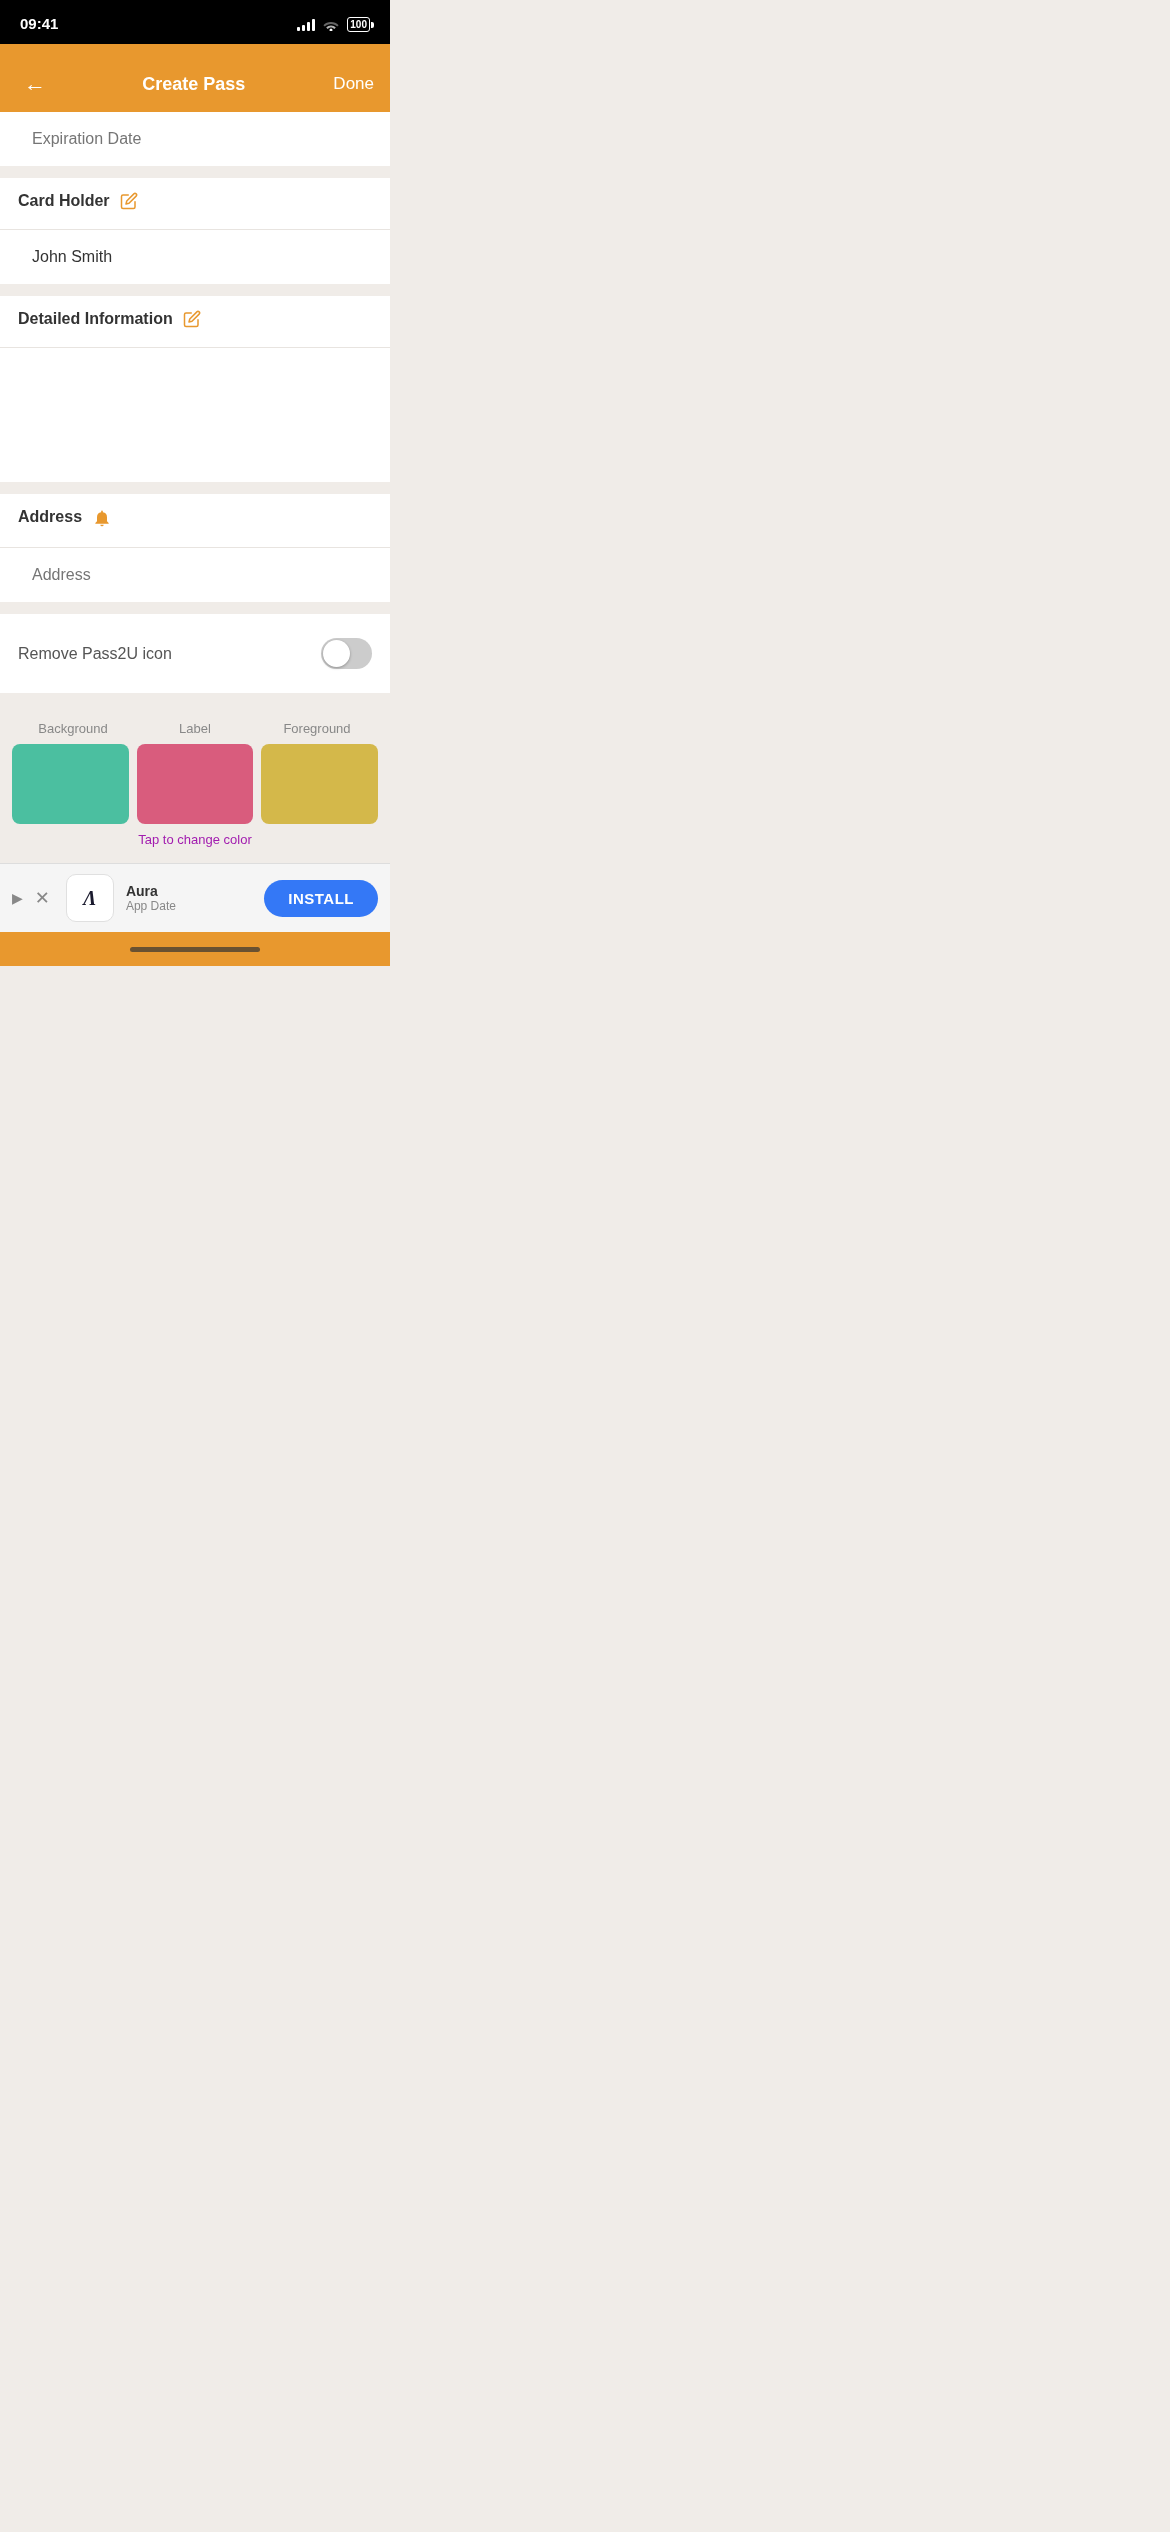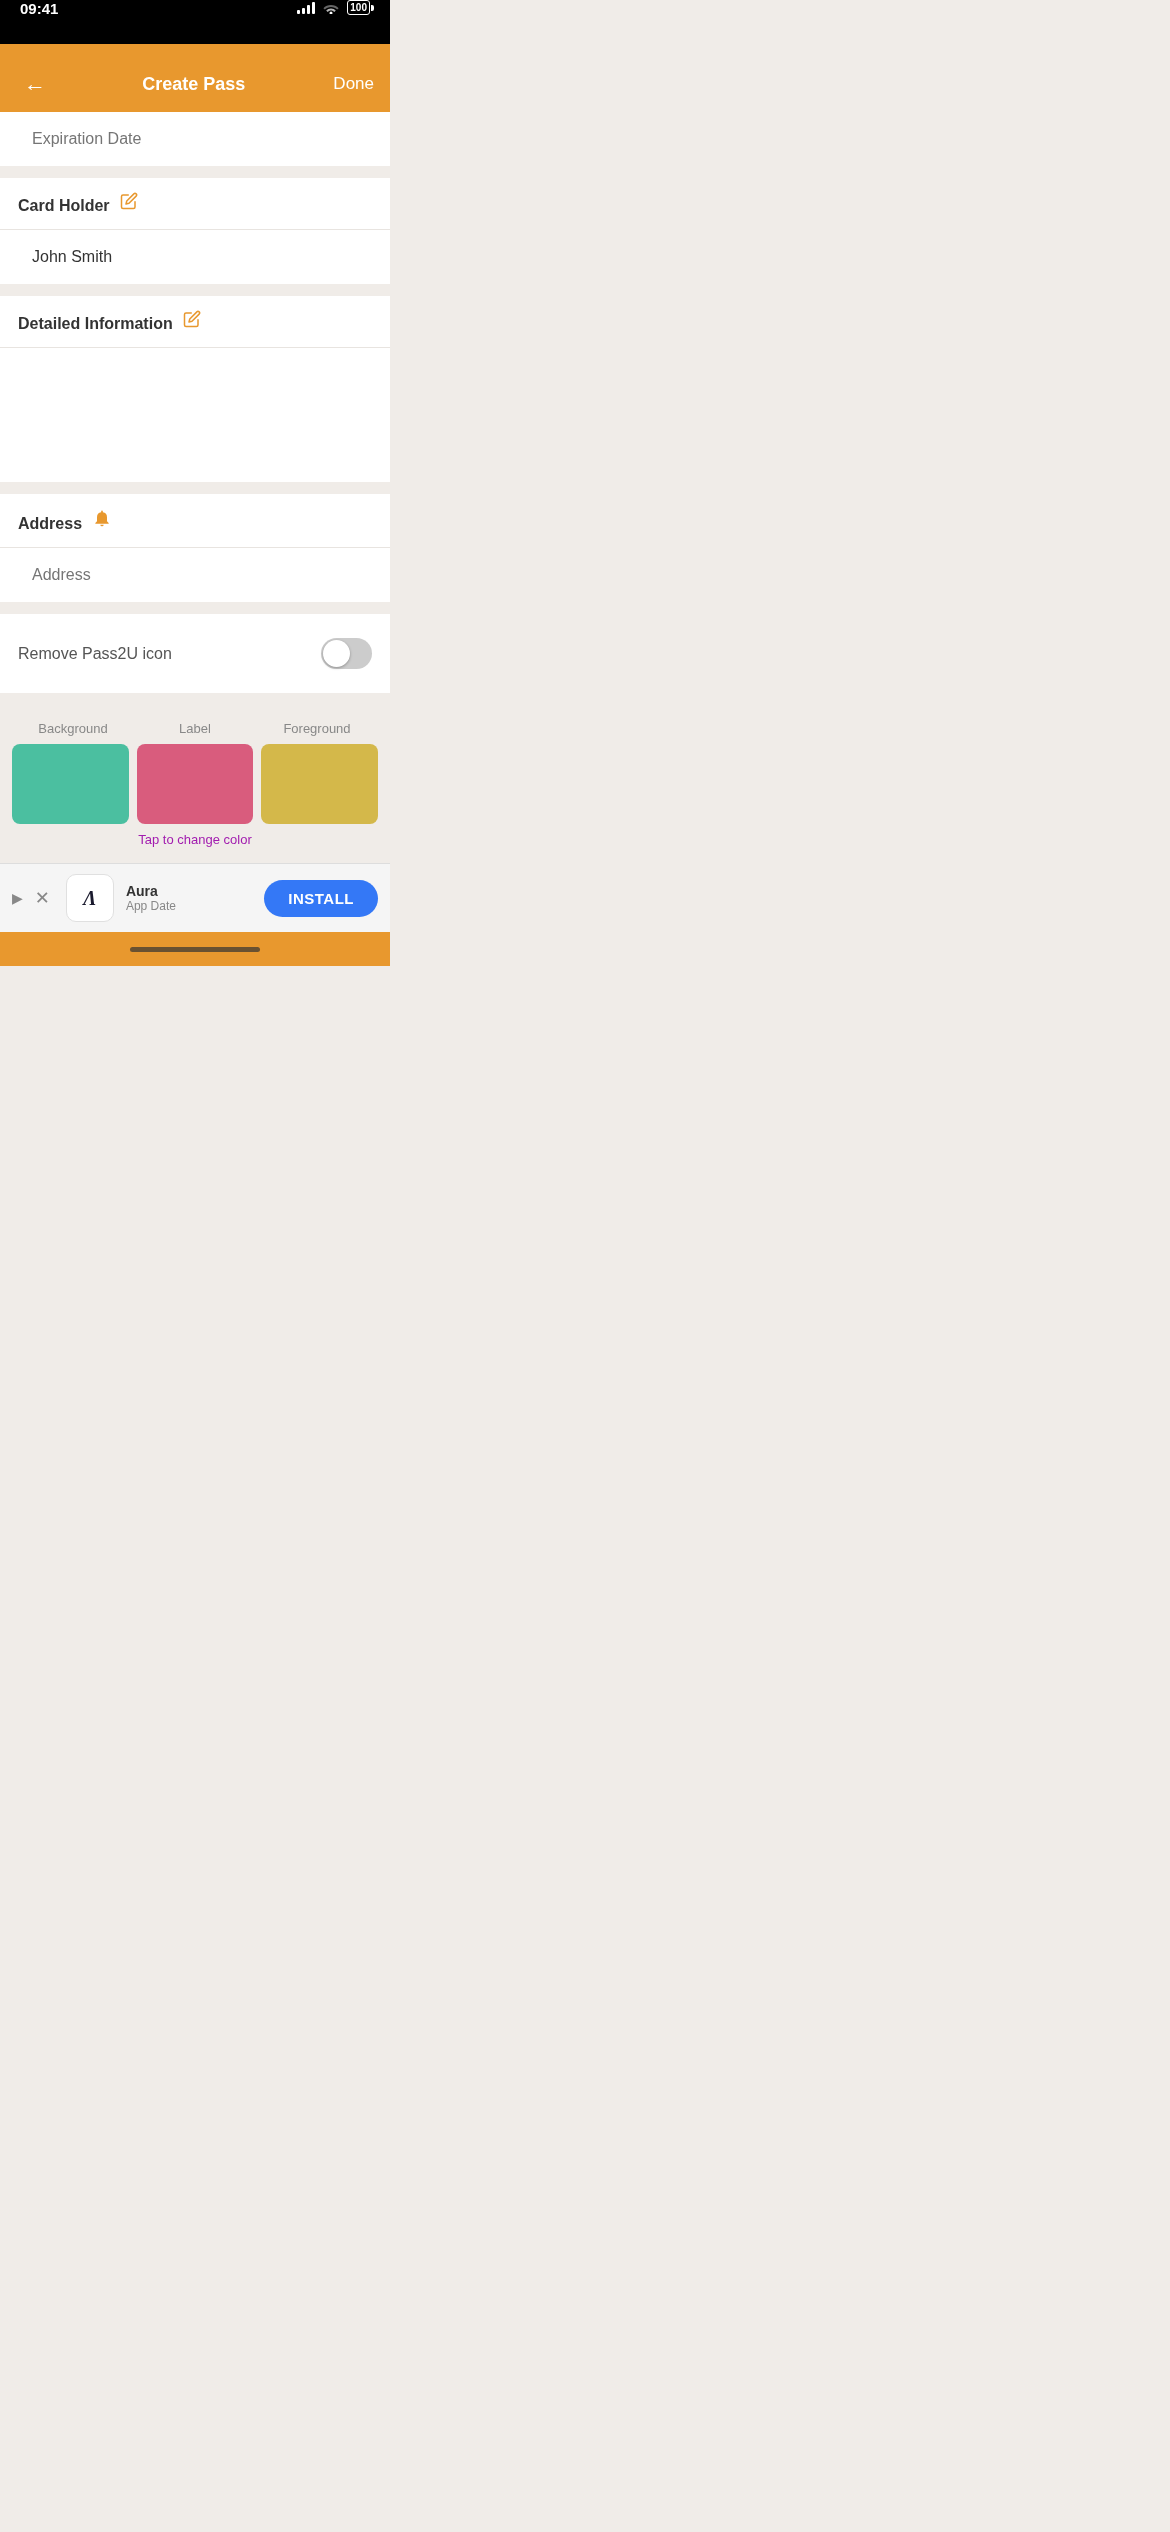--- a/index.html
+++ b/index.html
@@ -10,23 +10,23 @@
       font-family: -apple-system, BlinkMacSystemFont, 'Helvetica Neue', sans-serif;
       background: #f0ece8;
       overflow-x: hidden;
     }
 
     
     .status-bar {
       background: #000;
       height: 44px;
       display: flex;
-      align-items: flex-start;
+      align-items: flex-end;
       justify-content: space-between;
-      padding: 0 20px;
+      padding: 12px 20px;
       color: #fff;
       font-size: 15px;
       font-weight: 600;
     }
     .status-right {
       display: flex;
       align-items: center;
       gap: 8px;
       font-size: 13px;
     }
@@ -124,21 +124,21 @@
     .field-input.has-value {
       color: #333;
     }
     .section-header {
       background: #fff;
       padding: 14px 18px;
       font-size: 16px;
       font-weight: 700;
       color: #333;
       display: flex;
-      align-items: flex-end;
+      align-items: flex-start;
       gap: 10px;
       border-bottom: 1px solid #e8e4e0;
     }
     .edit-icon {
       color: #e8982e;
       font-size: 18px;
     }
     .bell-icon {
       color: #e8982e;
       font-size: 20px;

